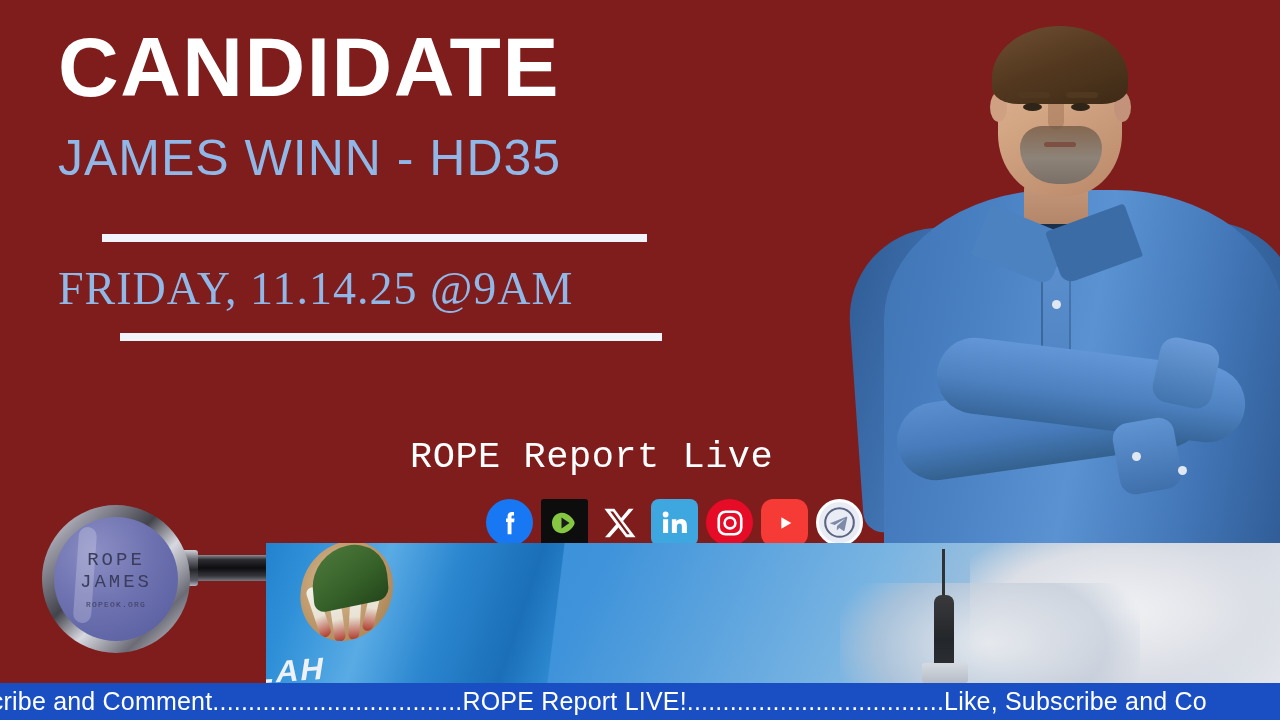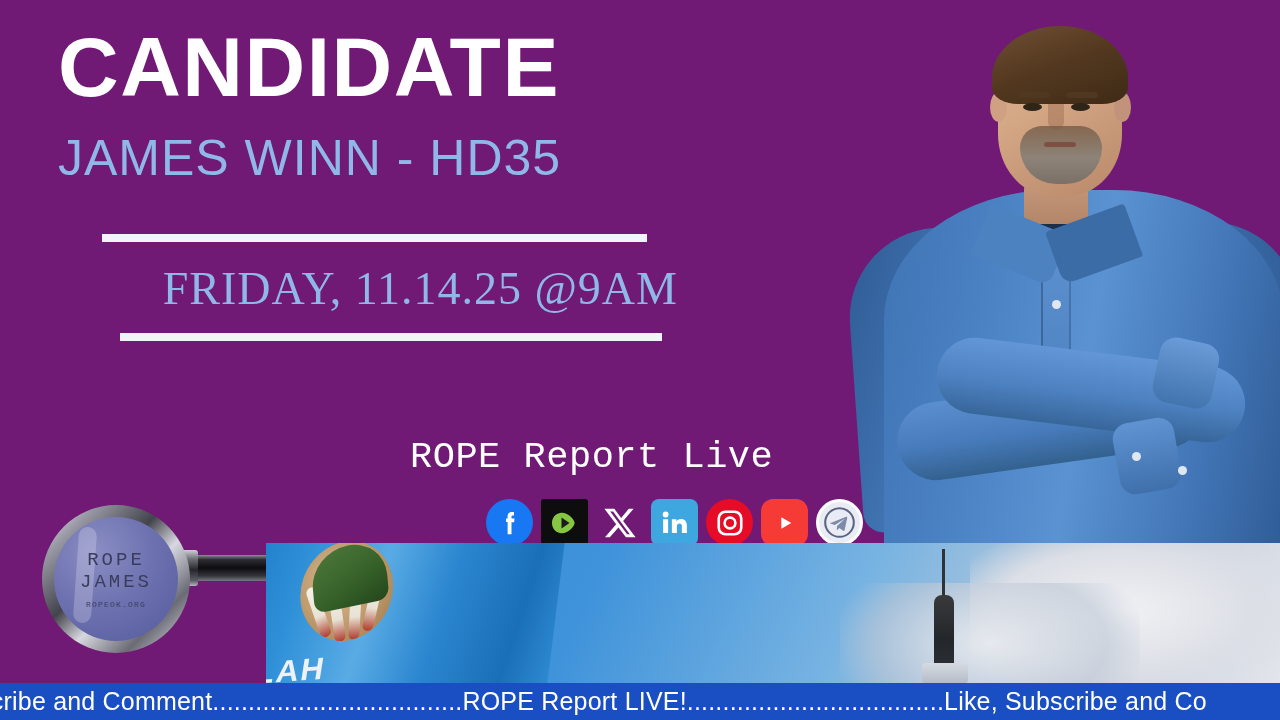--- a/index.html
+++ b/index.html
@@ -7,21 +7,21 @@
   body{
     font-family:"Liberation Sans", sans-serif;
     background:#1e2176;
     position:relative;
   }
 
   
   #stage{
     position:absolute; inset:0;
     width:1280px; height:720px;
-    background:#701a75;
+    background:#7f1d1d;
     overflow:hidden;
   }
 
   
   #headline-block{
     position:absolute; left:58px; top:28px; width:640px;
   }
   #main-title{
     font-family:"Liberation Sans", sans-serif;
     font-weight:700;
@@ -47,21 +47,21 @@
     position:absolute;
     height:8px;
     background:#f2f4fb;
   }
   #rule-top{ left:102px; top:234px; width:545px; }
   #rule-bottom{ left:120px; top:333px; width:542px; }
 
   #event-date{
     position:absolute;
     left:58px; top:262px; width:620px;
-    text-align:right;
+    text-align:left;
     font-family:"Liberation Serif", serif;
     font-size:46px;
     letter-spacing:1px;
     color:#8fb8e8;
     white-space:nowrap;
   }
 
   
   #show-name{
     position:absolute;

